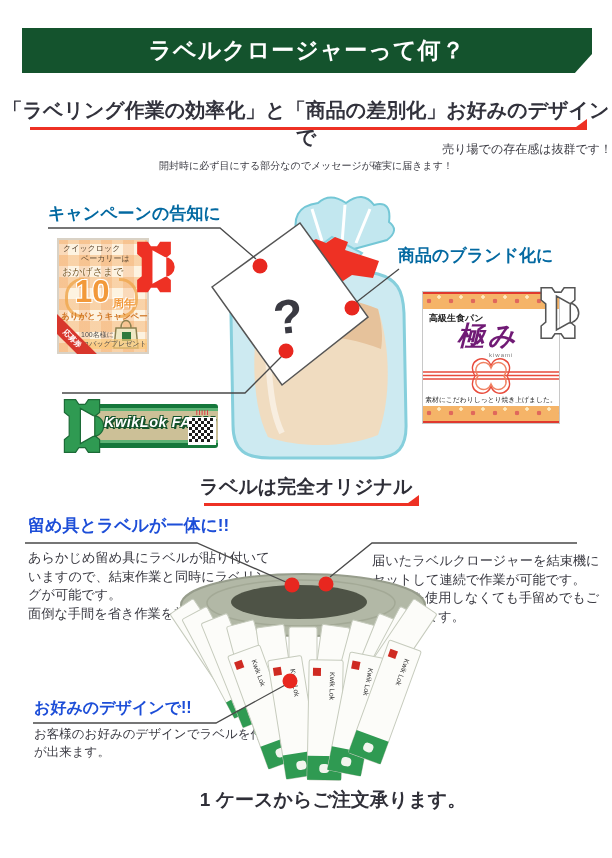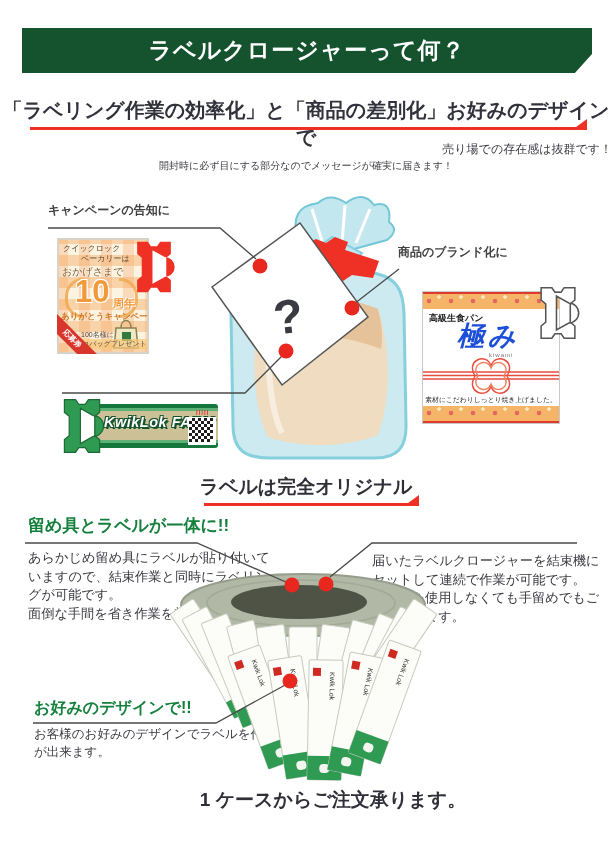--- a/index.html
+++ b/index.html
@@ -15,21 +15,21 @@
   
   .main-heading{position:absolute;left:0;top:97px;width:612px;text-align:center;
     font-size:20px;font-weight:bold;color:#32323c;}
   .redline{position:absolute;background:#ee3124;height:3px;}
   .redline .wedge{position:absolute;right:-1px;bottom:0;width:0;height:0;
     border-bottom:11px solid #ee3124;border-left:15px solid transparent;}
   .rl-main{left:30px;top:127px;width:556px;}
   .sub1{position:absolute;left:0;top:141px;width:612px;text-align:right;font-size:12px;color:#3a3a42;}
   .sub2{position:absolute;left:0;top:159px;width:612px;text-align:center;font-size:10px;color:#3a3a42;}
 
-  .callout-h{position:absolute;font-size:12px;font-weight:bold;color:#404040;white-space:nowrap;text-align:center;}
+  .callout-h{position:absolute;font-size:17px;font-weight:bold;color:#0369a1;white-space:nowrap;text-align:center;}
   .co-campaign{left:48px;top:202px;}
   .co-branding{left:398px;top:244px;}
   .co-pr{left:64px;top:362px;}
 
   svg{display:block;}
   .overlay{position:absolute;left:0;pointer-events:none;}
   .ov1{top:195px;width:612px;height:270px;}
   .ov2{top:505px;width:612px;height:290px;}
 
   
@@ -66,21 +66,21 @@
   .kiwami-label{position:absolute;left:423px;top:292px;width:136px;height:131px;background:#fff;
     box-shadow:0 0 0 1px #c8c8c8;overflow:hidden;}
   .kw-band{position:absolute;left:0;width:136px;height:15px;background:#f5b468;
     background-image:radial-gradient(circle at 6px 7px, rgba(220,90,90,.85) 2px, rgba(0,0,0,0) 2.6px),
       radial-gradient(circle at 16px 3px, rgba(255,240,200,.9) 1.5px, rgba(0,0,0,0) 2px);
     background-size:22px 15px;}
   .kw-band.top{top:0;border-top:2.5px solid #e0392e;}
   .kw-band.bot{bottom:0;border-bottom:2.5px solid #e0392e;}
   .kw-cat{position:absolute;left:6px;top:20px;font-size:9px;font-weight:bold;color:#222;}
   .kw-title{position:absolute;left:34px;top:26px;font-size:27px;font-weight:bold;
-    font-family:Liberation Mono, monospace;font-style:italic;color:#1d4ed8;letter-spacing:4px;}
+    font-family:Liberation Mono, monospace;font-style:italic;color:#701a75;letter-spacing:4px;}
   .kw-romaji{position:absolute;left:66px;top:60px;font-size:6px;color:#777;letter-spacing:1px;}
   .kw-caption{position:absolute;left:0;top:103px;width:136px;text-align:center;font-size:6.8px;color:#222;}
   .kw-knot{position:absolute;left:0;top:62px;}
 
   
   .farm-label{position:absolute;left:58px;top:397px;width:160px;height:58px;}
   .farm-band{position:absolute;left:36px;top:7px;width:124px;height:44px;
     background:linear-gradient(180deg,#15773b 0 4px,#5cb274 4px 7px,#ccc097 7px 36px,#5cb274 36px 39px,#15773b 39px 100%);
     border-radius:0 3px 3px 0;}
   .farm-title{position:absolute;left:46px;top:17px;font-size:14.5px;font-weight:bold;font-style:italic;color:#fff;
@@ -90,21 +90,21 @@
   .farm-qr{position:absolute;left:130px;top:20px;width:26px;height:26px;background:#fff;padding:1px;}
   .farm-qr .q{width:24px;height:24px;background:repeating-conic-gradient(#1d1d1d 0% 25%, #fff 0% 50%) 0 0/6px 6px;}
   .clip-green{position:absolute;left:0;top:0;}
 
   
   .orig-heading{position:absolute;left:0;top:474px;width:612px;text-align:center;
     font-size:19px;font-weight:bold;color:#2f2f38;}
   .rl-orig{left:204px;top:503px;width:214px;height:2.5px;}
 
   
-  .feat-h{position:absolute;font-size:17px;font-weight:bold;color:#15803d;white-space:nowrap;}
+  .feat-h{position:absolute;font-size:17px;font-weight:bold;color:#1d4ed8;white-space:nowrap;}
   .fh-integrated{left:28px;top:514px;}
   .fh-roll{left:372px;top:517px;}
   .fh-design{left:34px;top:698px;font-size:16px;}
   .feat-b{position:absolute;font-size:13.2px;line-height:1.42;color:#3a3a42;}
   .fb-integrated{left:28px;top:549px;width:252px;}
   .fb-roll{left:372px;top:552px;width:232px;}
   .fb-design{left:34px;top:726px;width:260px;font-size:12.5px;}
 
   .footer-line{position:absolute;left:0;top:787px;width:612px;text-align:center;
     font-size:19px;font-weight:bold;color:#2f2f38;padding-left:27px;}

